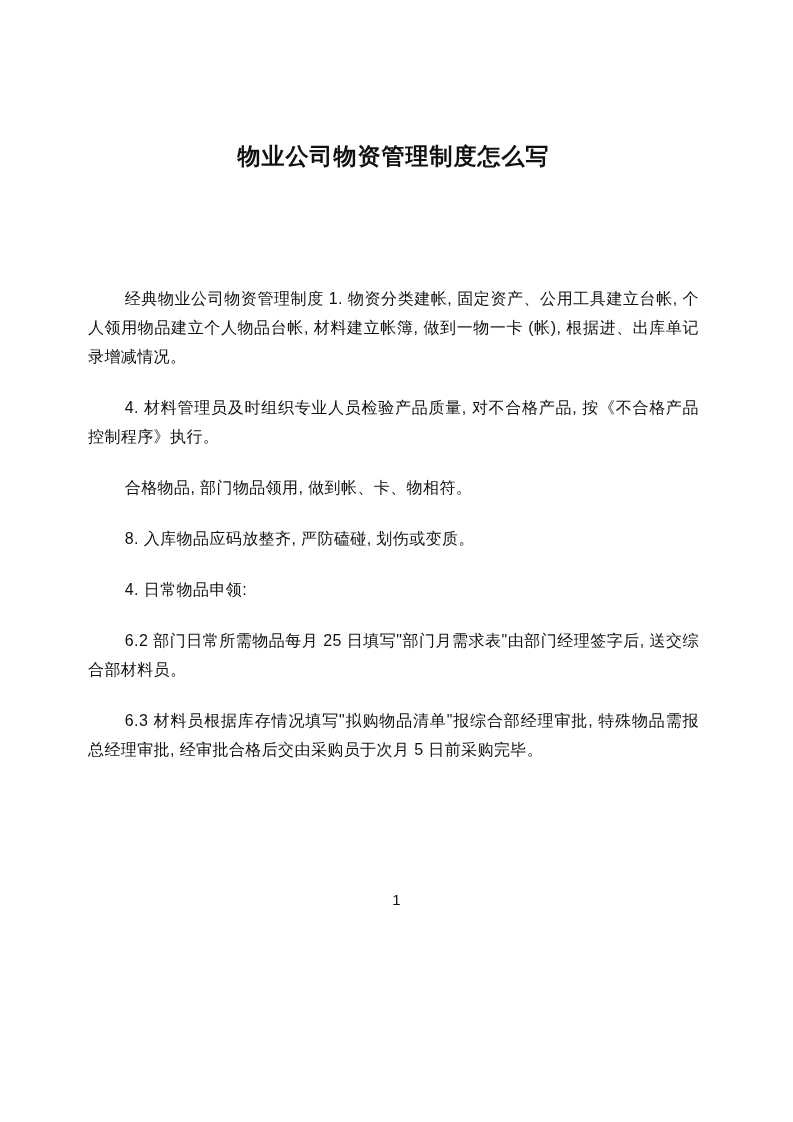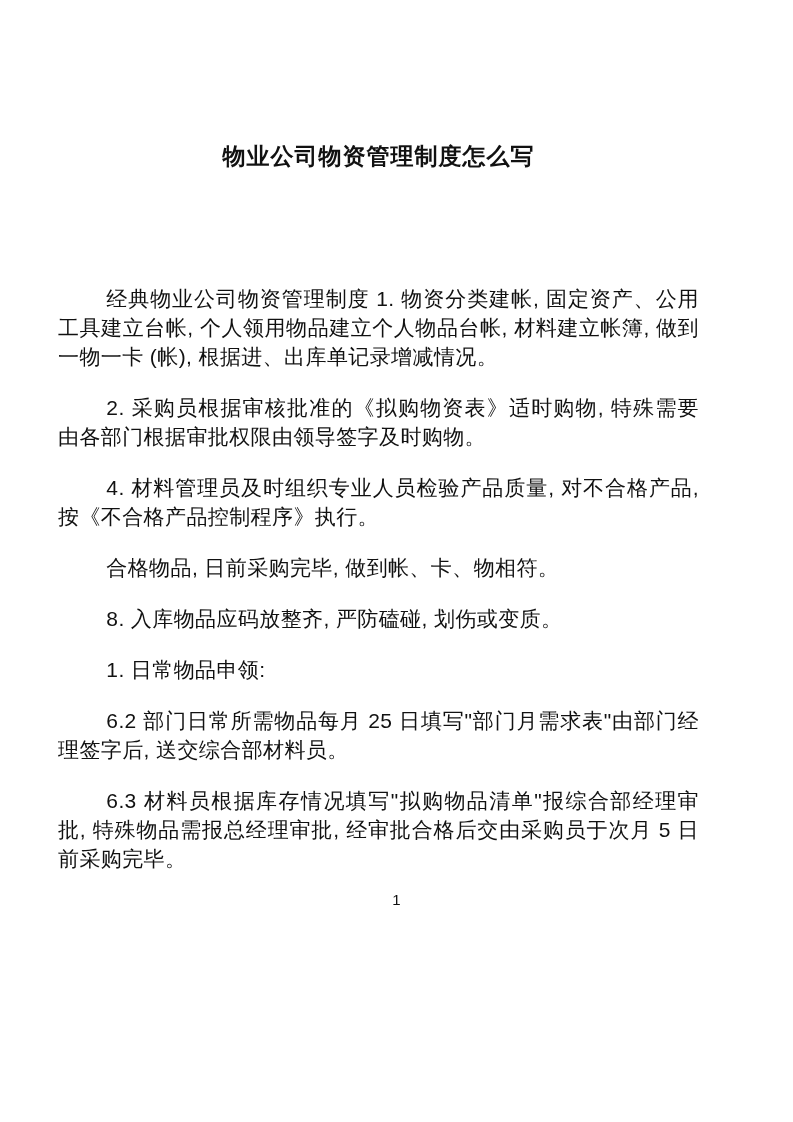--- a/index.html
+++ b/index.html
@@ -9,34 +9,34 @@
   }
   .page {
     position: relative;
     width: 793px;
     height: 950px;
     margin: 0 auto;
     background: #ffffff;
     color: #111111;
     font-family: "Liberation Sans", "DejaVu Sans", sans-serif;
     box-sizing: border-box;
-    padding: 140px 94px 0 58px;
+    padding: 140px 94px 0 88px;
     overflow: hidden;
   }
   .doc-title {
     margin: 0 0 112px 0;
     text-align: center;
     font-size: 23px;
     line-height: 32px;
     font-weight: 700;
     letter-spacing: 1px;
   }
   .doc-body p {
     margin: 0 0 22px 0;
-    font-size: 21px;
+    font-size: 16px;
     line-height: 29px;
     text-indent: 2.3em;
     text-align: justify;
     letter-spacing: 0.4px;
     word-break: break-all;
   }
   .page-footer {
     position: absolute;
     left: 0;
     right: 0;
@@ -47,23 +47,22 @@
   }
 </style>
 </head>
 <body>
 
 <div class="page">
   <h1 class="doc-title">物业公司物资管理制度怎么写</h1>
 
   <div class="doc-body">
     <p>经典物业公司物资管理制度 1. 物资分类建帐, 固定资产、公用工具建立台帐, 个人领用物品建立个人物品台帐, 材料建立帐簿, 做到一物一卡 (帐), 根据进、出库单记录增减情况。</p>
-    <p>2. 采购员根据审核批准的《拟购物资表》适时购物, 特殊需要由各部门根据审批权限由领导签字及时购物。</p>
     <p>4. 材料管理员及时组织专业人员检验产品质量, 对不合格产品, 按《不合格产品控制程序》执行。</p>
-    <p>合格物品, 日前采购完毕, 做到帐、卡、物相符。</p>
+    <p>合格物品, 部门物品领用, 做到帐、卡、物相符。</p>
     <p>8. 入库物品应码放整齐, 严防磕碰, 划伤或变质。</p>
-    <p>1. 日常物品申领:</p>
+    <p>4. 日常物品申领:</p>
     <p>6.2 部门日常所需物品每月 25 日填写"部门月需求表"由部门经理签字后, 送交综合部材料员。</p>
     <p>6.3 材料员根据库存情况填写"拟购物品清单"报综合部经理审批, 特殊物品需报总经理审批, 经审批合格后交由采购员于次月 5 日前采购完毕。</p>
   </div>
 
   <div class="page-footer">1</div>
 </div>
 
 </body></html>

